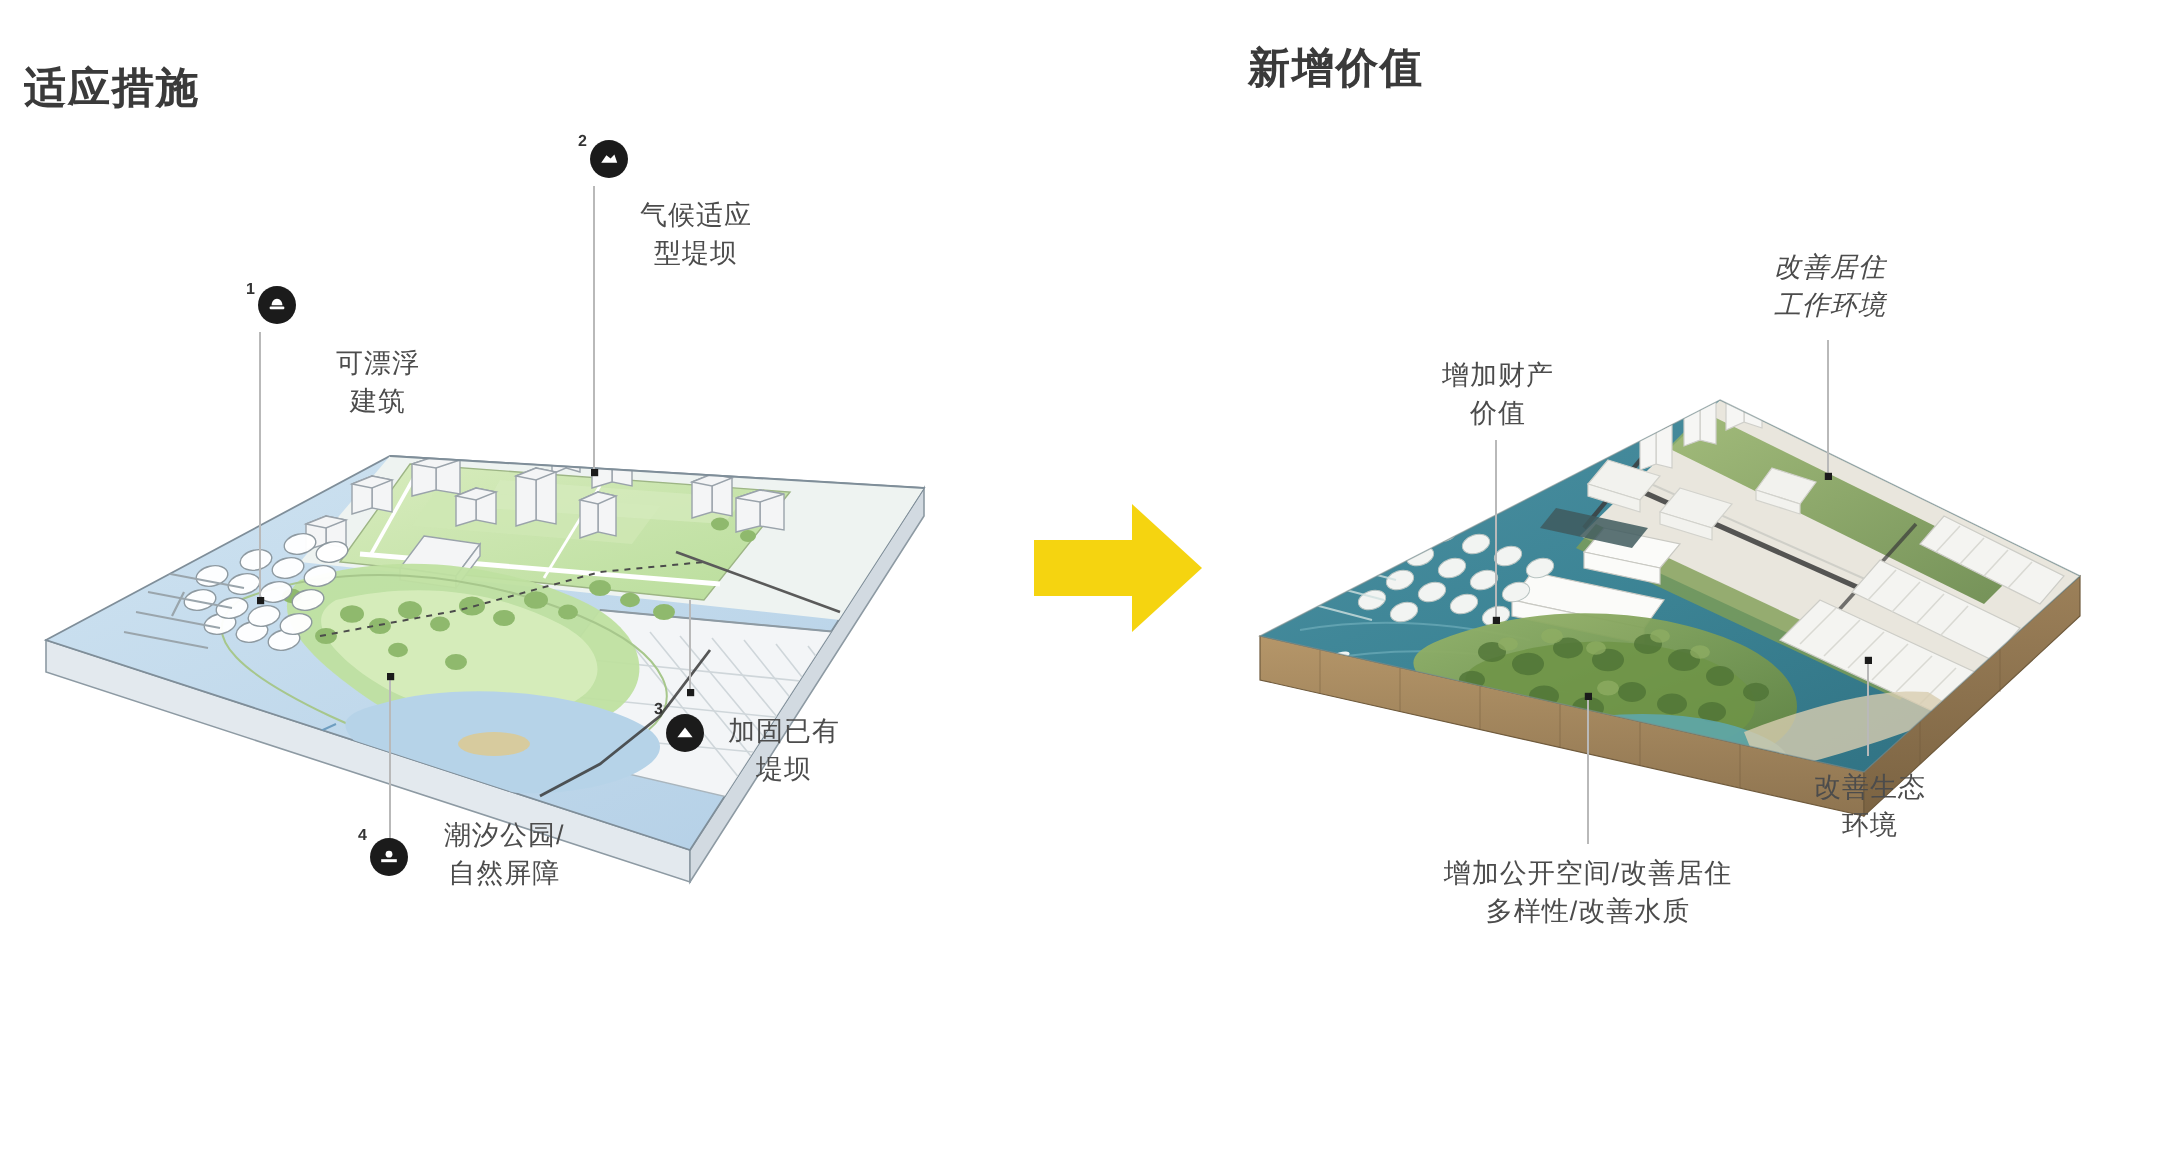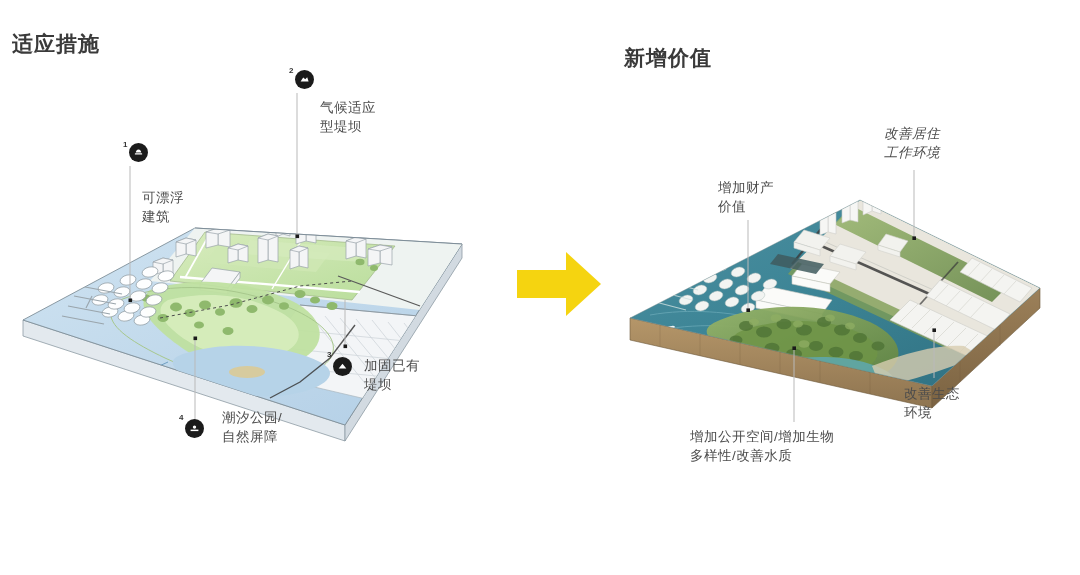--- a/index.html
+++ b/index.html
@@ -10,29 +10,29 @@
   }
   .panel{position:absolute;top:0;height:575px;}
   #panel-left{left:0;width:540px;}
   #panel-right{left:540px;width:540px;}
 
   .panel-title{
     position:absolute;font-size:21px;font-weight:700;color:#3a3a3a;
     letter-spacing:1px;white-space:nowrap;
   }
   #title-left{left:12px;top:30px;}
-  #title-right{left:84px;top:44px;}
+  #title-right{left:84px;top:20px;}
 
   
   .callout{position:absolute;}
   .callout .txt{
     position:absolute;font-size:13.5px;line-height:19px;color:#4c4c4c;
     white-space:pre;letter-spacing:.5px;
   }
-  .callout .txt.center{}
+  .callout .txt.center{text-align:center;}
   .num{
     position:absolute;font-size:8px;color:#333;font-weight:600;
   }
   .badge{
     position:absolute;width:19px;height:19px;border-radius:50%;
     background:#1b1b1b;display:flex;align-items:center;justify-content:center;
   }
   .badge svg{display:block;}
 
   
@@ -234,21 +234,21 @@
   </div>
 
   <div class="callout" style="left:0;top:0;">
     <div class="num" style="left:123px;top:140px;">1</div>
     <div class="badge" style="left:129px;top:143px;">
       <svg width="13" height="13" viewBox="0 0 13 13" aria-hidden="true">
         <path d="M6.5 3.4 C8.1 3.4 9.2 4.9 9.2 6.6 L3.8 6.6 C3.8 4.9 4.9 3.4 6.5 3.4 Z" fill="#ffffff"></path>
         <rect x="2.8" y="7.3" width="7.4" height="1.3" rx="0.6" fill="#ffffff"></rect>
       </svg>
     </div>
-    <div class="txt center" style="left:142px;top:172px;margin-top:16px;">可漂浮
+    <div class="txt center" style="left:168px;top:172px;">可漂浮
 建筑</div>
   </div>
 
   <div class="callout" style="left:0;top:0;">
     <div class="num" style="left:289px;top:66px;">2</div>
     <div class="badge" style="left:295px;top:70px;">
       <svg width="13" height="13" viewBox="0 0 13 13" aria-hidden="true">
         <path d="M2.6 8.4 L5.2 4.6 L7.3 6.3 L9.2 4.2 L10.6 8.4 Z" fill="#ffffff"></path>
       </svg>
     </div>
@@ -501,21 +501,21 @@
     <div class="txt center" style="left:178px;top:178px;width:62px;">增加财产
 价值</div>
   </div>
 
   <div class="callout" style="left:0;top:0;">
     <div class="txt center" style="left:344px;top:124px;width:62px;font-style:italic;">改善居住
 工作环境</div>
   </div>
 
   <div class="callout" style="left:0;top:0;">
-    <div class="txt center" style="left:150px;top:427px;width:208px;">增加公开空间/增加生物
+    <div class="txt center" style="left:150px;top:427px;width:208px;">增加公开空间/改善居住
 多样性/改善水质</div>
   </div>
 
   <div class="callout" style="left:0;top:0;">
     <div class="txt center" style="left:364px;top:384px;width:62px;">改善生态
 环境</div>
   </div>
 </div>
 
 </body></html>

